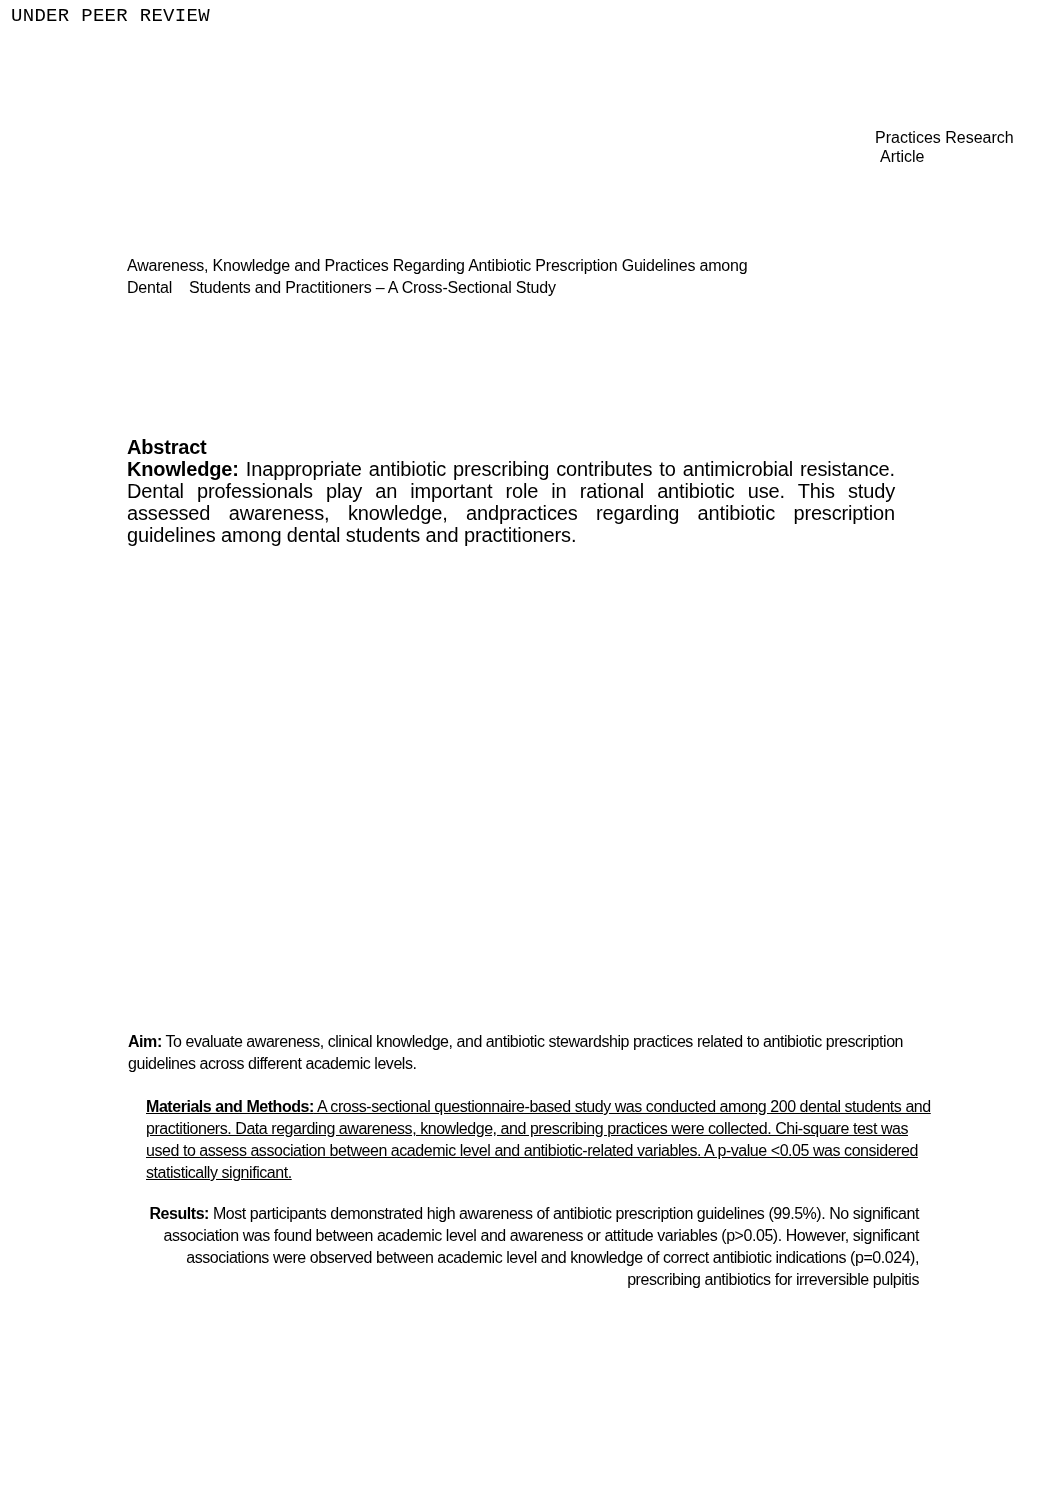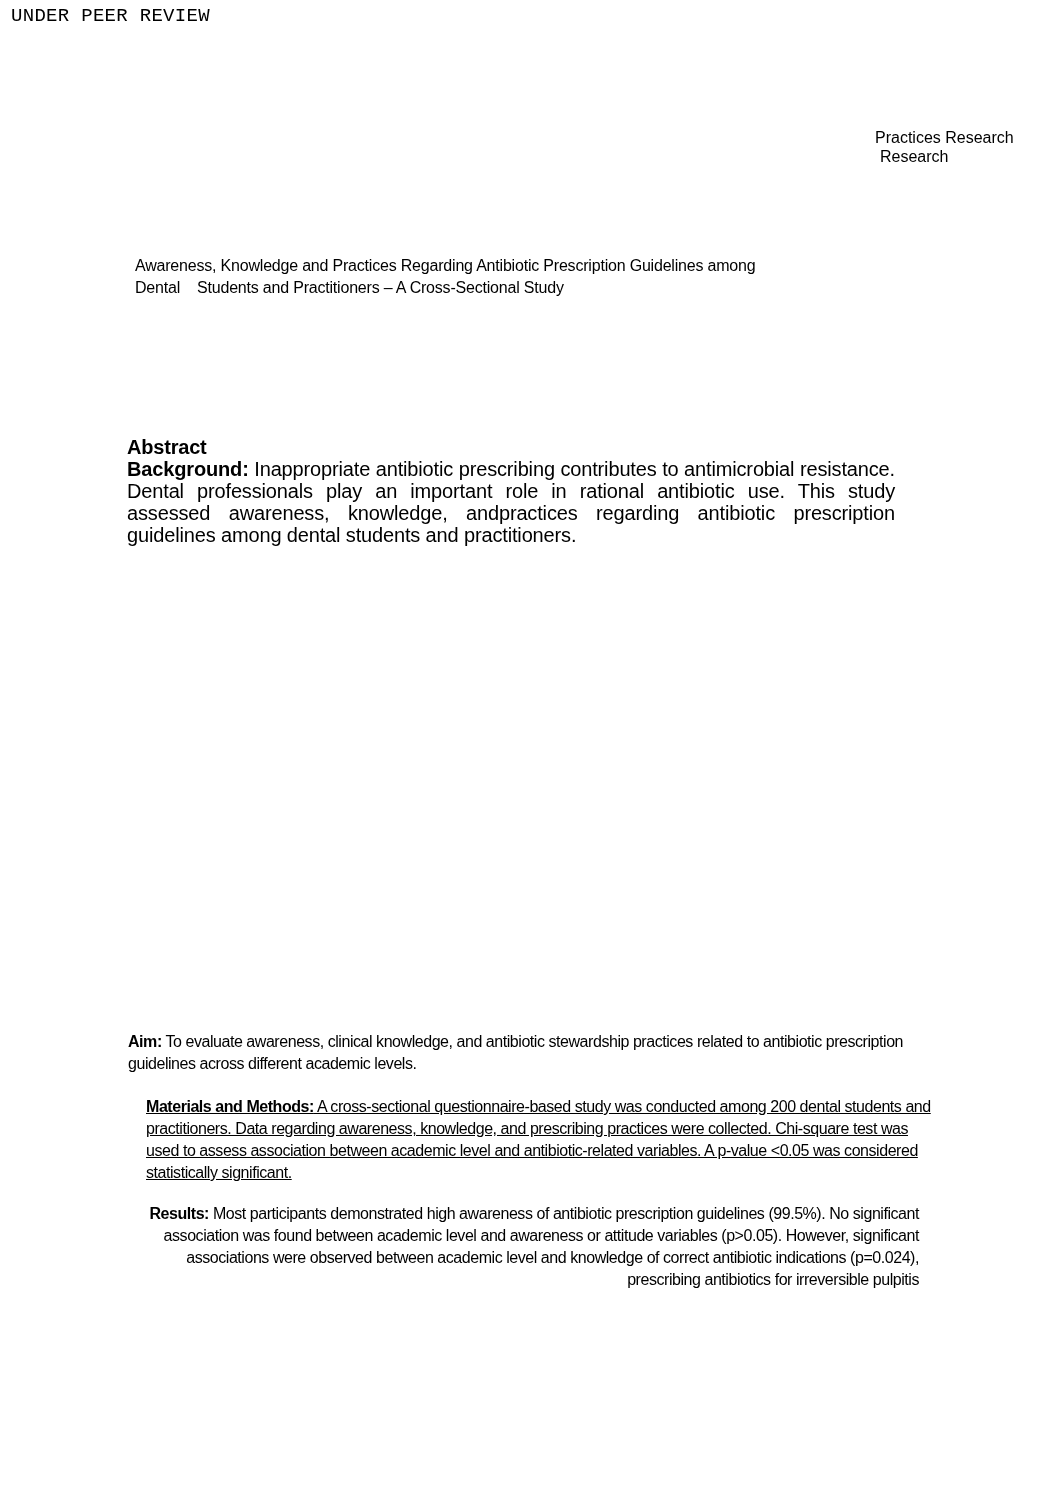--- a/index.html
+++ b/index.html
@@ -36,21 +36,20 @@
   .article-type .line2 { padding-left: 5px; display: block; }
   .article-type .line1 { display: block; }
   .title {
     position: absolute;
     left: 127px;
     top: 255px;
     width: 740px;
     font-size: 16px;
     line-height: 22px;
     letter-spacing: -0.2px;
-    margin-left: 8px;
   }
   .title span { display: block; white-space: pre; }
   .abstract {
     position: absolute;
     left: 127px;
     top: 436px;
     width: 768px;
     font-size: 20px;
     line-height: 22px;
   }
@@ -78,31 +77,31 @@
   #methods { top: 1096px; left: 146px; text-decoration: underline; }
   #results { top: 1203px; left: 129px; text-align: right; }
 </style>
 </head>
 <body>
 
 <div class="watermark">UNDER PEER REVIEW</div>
 
 <div class="article-type">
   <span class="line1">Practices Research</span>
-  <span class="line2">Research</span>
+  <span class="line2">Article</span>
 </div>
 
 <div class="title">
   <span>Awareness, Knowledge and Practices Regarding Antibiotic Prescription Guidelines among</span>
   <span>Dental    Students and Practitioners – A Cross-Sectional Study</span>
 </div>
 
 <div class="abstract">
   <span class="abstract-heading">Abstract</span>
-  <p class="para"><b>Background:</b><span> Inappropriate antibiotic prescribing contributes to antimicrobial resistance. Dental professionals play an important role in rational antibiotic use. This study assessed awareness, knowledge, andpractices regarding antibiotic prescription guidelines among dental students and practitioners.</span></p>
+  <p class="para"><b>Knowledge:</b><span> Inappropriate antibiotic prescribing contributes to antimicrobial resistance. Dental professionals play an important role in rational antibiotic use. This study assessed awareness, knowledge, andpractices regarding antibiotic prescription guidelines among dental students and practitioners.</span></p>
 </div>
 
 <div class="section" id="aim">
   <p><b>Aim:</b><span> To evaluate awareness, clinical knowledge, and antibiotic stewardship practices related to antibiotic prescription guidelines across different academic levels.</span></p>
 </div>
 
 <div class="section" id="methods">
   <p><b>Materials and Methods:</b><span> A cross-sectional questionnaire-based study was conducted among 200 dental students and practitioners. Data regarding awareness, knowledge, and prescribing practices were collected. Chi-square test was used to assess association between academic level and antibiotic-related variables. A p-value &lt;0.05 was considered statistically significant.</span></p>
 </div>
 

